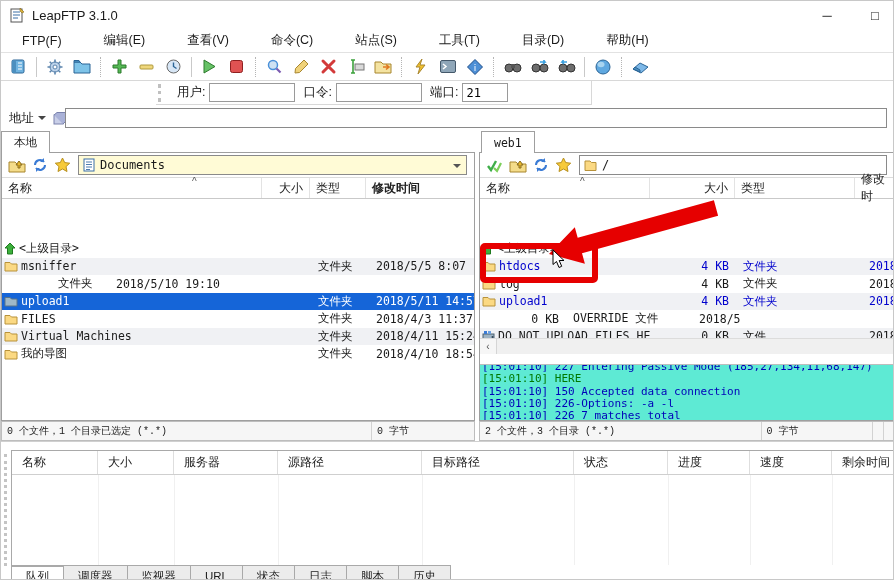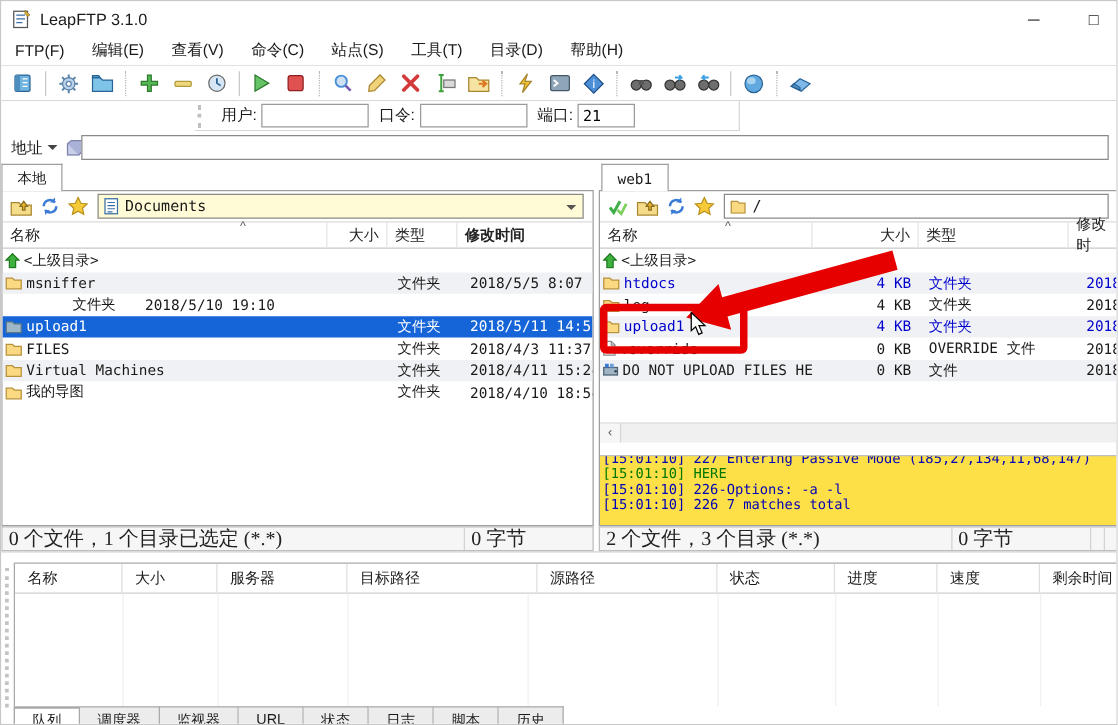--- a/index.html
+++ b/index.html
@@ -15,21 +15,21 @@
   
   .titlebar { position:absolute; left:0; top:0; width:894px; height:28px;
     display:flex; align-items:center; background:#fff; }
   .titlebar .app-title { margin-left:6px; font-size:13px; }
   .win-btn { position:absolute; top:0; width:44px; height:28px; display:flex;
     align-items:center; justify-content:center; font-size:13px; color:#222; }
 
   
   .menubar { position:absolute; left:0; top:28px; width:894px; height:24px;
     display:flex; align-items:center; background:#fff; border-bottom:1px solid #e2e2e2; }
-  .menu-item { padding:3px 11px; font-size:12.5px; }
+  .menu-item { padding:3px 21px; font-size:12.5px; }
 
   
   .toolbar { position:absolute; left:0; top:52px; width:894px; height:28px;
     display:flex; align-items:center; background:#fff; border-bottom:1px solid #d8d8d8; padding-left:4px; }
   .tbtn { width:27px; height:24px; display:flex; align-items:center; justify-content:center; }
   .vsep { width:1px; height:20px; border-left:1px solid #c9c9c9; margin:0 4px; }
   .dsep { width:1px; height:20px; border-left:1px dotted #b5b5b5; margin:0 5px; }
 
   
   .loginrow { position:absolute; left:0; top:80px; width:894px; height:24px; background:#fff; }
@@ -69,21 +69,21 @@
   .combo .txt { margin-left:5px; font-family:"DejaVu Sans Mono",monospace; font-size:12px; }
   .combo .caret { position:absolute; right:5px; top:8px; width:0; height:0;
     border-left:4px solid transparent; border-right:4px solid transparent; border-top:4px solid #555; }
 
   .lheader { height:21px; display:flex; border-bottom:1px solid #c9c9c9; position:relative;
     font-size:12px; color:#222; align-items:center; }
   .lheader .hc { height:100%; display:flex; align-items:center; padding:0 6px;
     border-right:1px solid #e3e3e3; }
   .sortmark { position:absolute; top:-2px; font-size:10px; color:#555; }
 
-  .flist { position:absolute; left:0; right:0; overflow:hidden; font-family:"DejaVu Sans Mono",monospace; font-size:11.5px; }
+  .flist { position:absolute; left:0; right:0; overflow:hidden; font-family:"DejaVu Sans Mono",monospace; font-size:11.5px;margin-top:40px; }
   .frow { height:17.5px; display:flex; align-items:center; white-space:nowrap; }
   .frow:nth-child(even) { background:#f0f1f4; }
   .frow .c { display:flex; align-items:center; height:100%; overflow:hidden; }
   .frow .ic { margin:0 3px 0 2px; flex:0 0 auto; display:flex; }
   .frow.selected { background:#1565d8 !important; color:#fff; }
   .frow.blue { color:#0000cd; }
 
   
   .L .c.name { width:260px; }
   .L .c.size { width:48px; justify-content:flex-end; padding-right:6px; }
@@ -104,27 +104,27 @@
   .R .lheader .hc.type { width:120px; }
   .R .lheader .hc.date { flex:1; border-right:none; }
 
   .hscroll { position:absolute; left:0; right:0; height:16px; background:#f0f0f0;
     border-top:1px solid #dcdcdc; display:flex; align-items:center; }
   .hscroll .arrowbtn { width:17px; height:15px; background:#f6f6f6; border-right:1px solid #d5d5d5;
     display:flex; align-items:center; justify-content:center; font-size:10px; color:#555; }
 
   .logarea { position:absolute; left:0; right:0; bottom:0; top:211px; border-top:1px solid #bdbdbd;
     font-family:"DejaVu Sans Mono",monospace; font-size:11px; line-height:12.3px;
-    overflow:hidden; padding:0 2px; background:#fde047; }
+    overflow:hidden; padding:0 2px; background:#5eead4; }
   .log-line { color:#0000b8; white-space:nowrap; }
   .log-line.green { color:#007800; }
 
   .statusbar { position:absolute; left:0; bottom:0; right:0; height:20px; background:#f6f6f6;
     border:1px solid #bdbdbd; display:flex; align-items:center;
-    font-family:Liberation Serif, serif; font-size:16px; color:#222; }
+    font-family:Liberation Mono, monospace; font-size:10px; color:#222; }
   .statusbar .cell { height:100%; display:flex; align-items:center; padding:0 5px;
     border-right:1px solid #d2d2d2; overflow:hidden; white-space:nowrap; }
 
   
   .queue { position:absolute; left:0; top:440px; width:894px; height:140px; background:#fff;
     border-top:1px solid #d0d0d0; }
   .queue .qgrip { position:absolute; left:3px; top:12px; height:112px; border-left:3px dotted #c4c4c4; }
   .qlist { position:absolute; left:10px; top:8px; right:0; bottom:-10px; border:1px solid #a9a9a9; background:#fff; }
   .qheader { height:24px; display:flex; border-bottom:1px solid #cfcfcf; align-items:center; font-size:12px; }
   .qheader .qc { height:100%; display:flex; align-items:center; padding-left:10px;
@@ -548,29 +548,20 @@
                 <path d="M1 2.5h5l1.5 1.5H13v7H1z" fill="#fbd983" stroke="#b8923a"></path>
               </svg>
             </span>
             <span>upload1</span>
           </span>
         <span class="c size">4 KB</span>
           <span class="c type">文件夹</span>
           <span class="c date">2018/5</span>
       </div>
       <div class="frow">
-        <span class="c name">
-            <span class="ic">
-              <svg width="11" height="13" viewBox="0 0 11 13">
-                <path d="M1 1h6l3 3v8H1z" fill="#fff" stroke="#8a8a8a"></path>
-                <path d="M7 1v3h3" fill="none" stroke="#8a8a8a"></path>
-              </svg>
-            </span>
-            <span>.override</span>
-          </span>
         <span class="c size">0 KB</span>
           <span class="c type">OVERRIDE 文件</span>
           <span class="c date">2018/5</span>
       </div>
       <div class="frow">
         <span class="c name">
             <span class="ic">
               <svg width="13" height="12" viewBox="0 0 13 12">
                 <rect x="1" y="4" width="11" height="6" fill="#9fb4c4" stroke="#4a6070"></rect>
                 <rect x="2" y="1" width="3" height="3" fill="#3a7bd5"></rect>
@@ -584,42 +575,43 @@
           <span class="c type">文件</span>
           <span class="c date">2018/5</span>
       </div>
     </div>
     <div class="hscroll" style="bottom:66px">
       <div class="arrowbtn">‹</div>
     </div>
     <div class="logarea">
       <div class="log-line" style="margin-top:-4px">[15:01:10] 227 Entering Passive Mode (185,27,134,11,68,147)</div>
       <div class="log-line green">[15:01:10] HERE</div>
+      <div class="log-line">[15:01:10] 150 Accepted data connection</div>
       <div class="log-line">[15:01:10] 226-Options: -a -l</div>
       <div class="log-line">[15:01:10] 226 7 matches total</div>
 
     </div>
   </div>
   <div class="statusbar">
     <div class="cell" style="width:283px">2 个文件，3 个目录 (*.*)</div>
     <div class="cell" style="width:112px">0 字节</div>
     <div class="cell" style="width:10px"></div>
     <div class="cell" style="flex:1; border-right:none"></div>
   </div>
 </div>
 
 <div class="queue">
   <div class="qgrip"></div>
   <div class="qlist">
     <div class="qheader">
       <div class="qc" style="width:86px">名称</div>
       <div class="qc" style="width:76px">大小</div>
       <div class="qc" style="width:104px">服务器</div>
+      <div class="qc" style="width:144px">源路径</div>
       <div class="qc" style="width:152px">目标路径</div>
-      <div class="qc" style="width:144px">源路径</div>
       <div class="qc" style="width:94px">状态</div>
       <div class="qc" style="width:82px">进度</div>
       <div class="qc" style="width:82px">速度</div>
       <div class="qc" style="flex:1; border-right:none">剩余时间</div>
     </div>
     <div class="qbody">
       <div class="colline" style="left:86px"></div>
         <div class="colline" style="left:162px"></div>
       <div class="colline" style="left:266px"></div>
         <div class="colline" style="left:410px"></div>

